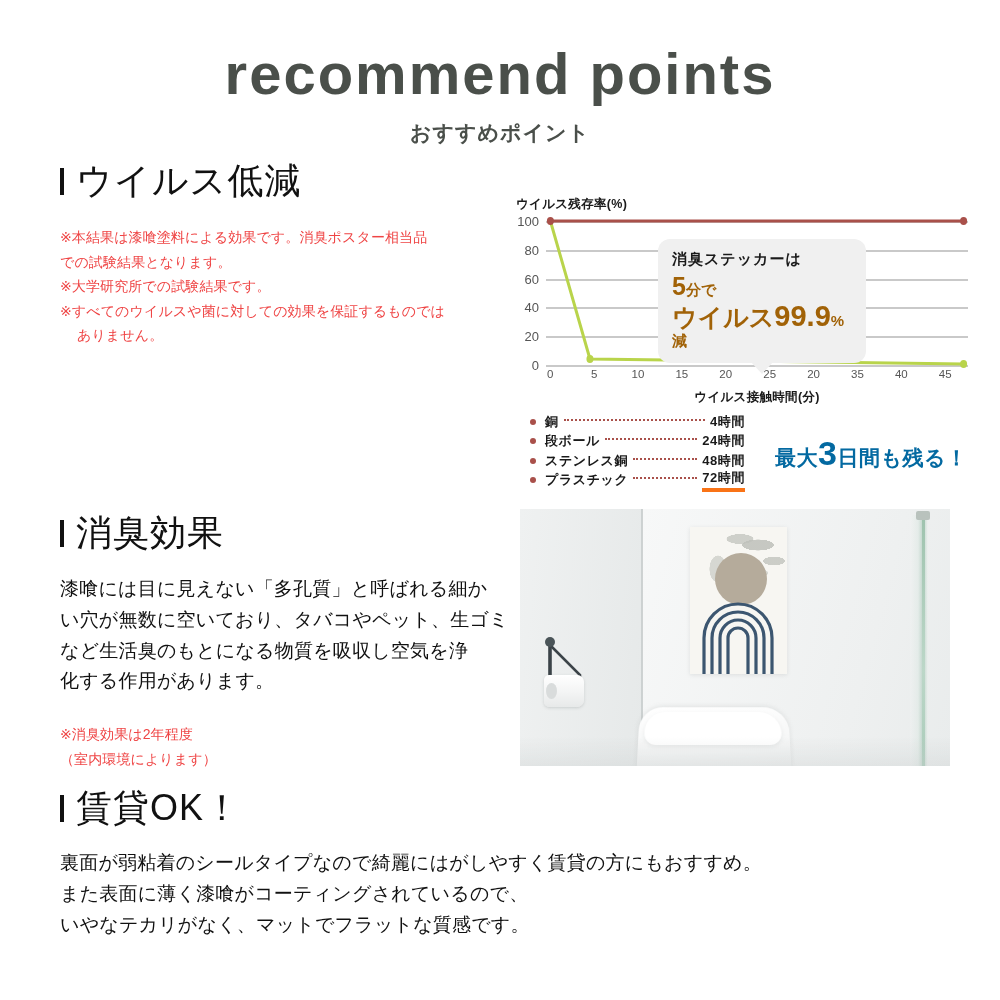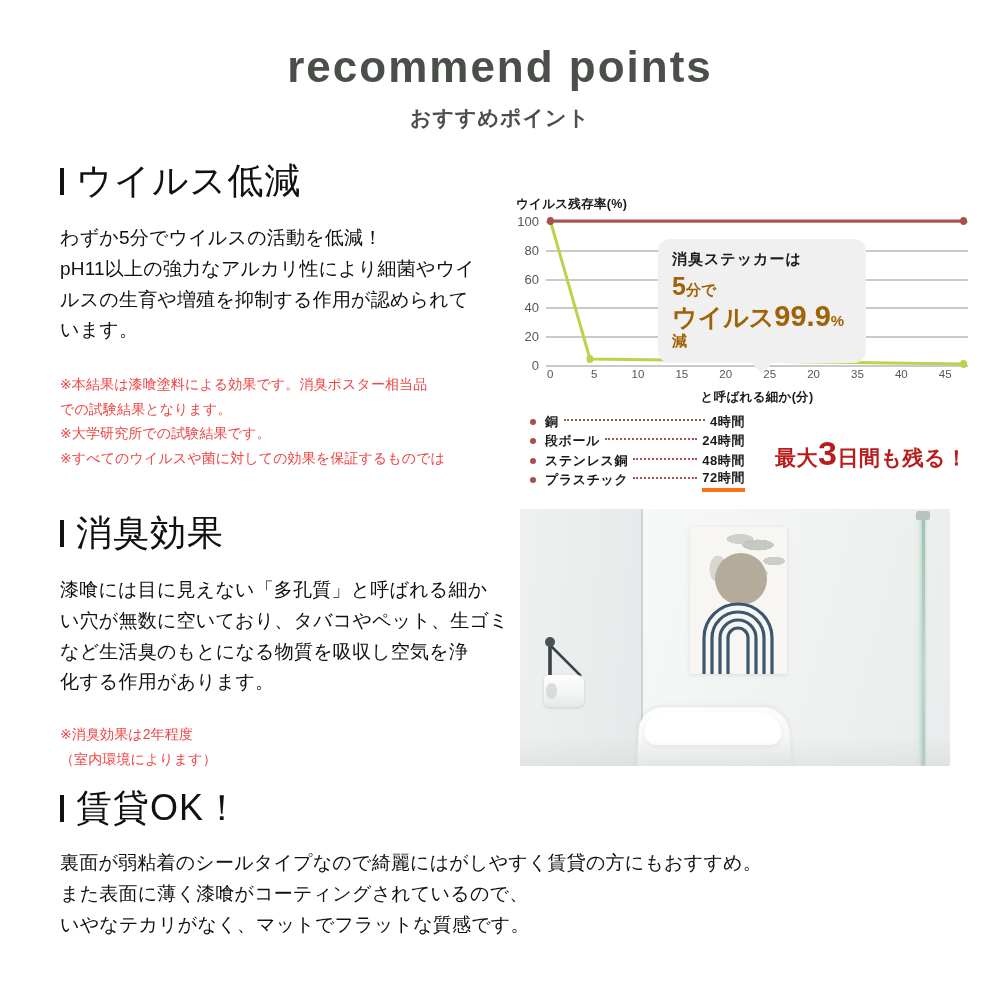--- a/index.html
+++ b/index.html
@@ -16,21 +16,21 @@
     overflow: hidden;
     -webkit-font-smoothing: antialiased;
   }
 
   
   .page-header {
     text-align: center;
     padding-top: 44px;
   }
   .main-title {
-    font-size: 44px;
+    font-size: 58px;
     font-weight: 700;
     letter-spacing: 2px;
     color: #4a4f4a;
     line-height: 1.05;
     margin: 0;
   }
   .sub-title {
     font-size: 21px;
     font-weight: 700;
     color: #4a4f4a;
@@ -90,21 +90,21 @@
     top: 196px;
     width: 456px;
   }
 
   .sec2 {
     position: absolute;
     left: 60px;
     top: 515px;
     width: 455px;
   }
-  .sec2 .body-text { margin-top: 24px; }
+  .sec2 .body-text { margin-top: 24px; font-family: Liberation Mono, monospace; }
   .sec2 .notes { margin-top: 24px; }
 
   .photo-block {
     position: absolute;
     left: 520px;
     top: 509px;
     width: 430px;
     height: 257px;
   }
 
@@ -261,21 +261,21 @@
     white-space: nowrap;
     text-align: right;
   }
   .legend-value.highlight {
     border-bottom: 4px solid #f97316;
     padding-bottom: 1px;
   }
   .legend-callout {
     margin-left: 30px;
     margin-top: 22px;
-    color: #b91c1c;
+    color: #0369a1;
     font-weight: 700;
     letter-spacing: 0.5px;
     white-space: nowrap;
   }
   .lc-text { font-size: 21px; }
   .lc-num { font-size: 34px; }
 
   
   .photo {
     position: relative;
@@ -401,31 +401,26 @@
 <div class="page-header">
   <h1 class="main-title">recommend points</h1>
   <div class="sub-title">おすすめポイント</div>
 </div>
 
 <div class="sec1">
   <div class="section-heading">
     <span class="heading-bar"></span>
     <span class="heading-text">ウイルス低減</span>
   </div>
-  <div class="body-text">
-    <div>わずか5分でウイルスの活動を低減！</div>
-    <div>pH11以上の強力なアルカリ性により細菌やウイ</div>
-    <div>ルスの生育や増殖を抑制する作用が認められて</div>
-    <div>います。</div>
-  </div>
   <div class="notes note-text">
     <div>※本結果は漆喰塗料による効果です。消臭ポスター相当品</div>
     <div>での試験結果となります。</div>
     <div>※大学研究所での試験結果です。</div>
     <div>※すべてのウイルスや菌に対しての効果を保証するものでは</div>
+    <div class="note-indent">ありません。</div>
   </div>
 </div>
 
 <div class="chart-block">
   <div class="chart-ylabel">ウイルス残存率(%)</div>
 
   <div class="plot-wrap">
 
     <div class="gridline" style="top:0%;">
       <span class="ytick">100</span>
@@ -478,21 +473,21 @@
     <span class="xtick" style="left:21.8%;">10</span>
     <span class="xtick" style="left:32.2%;">15</span>
     <span class="xtick" style="left:42.6%;">20</span>
     <span class="xtick" style="left:53.0%;">25</span>
     <span class="xtick" style="left:63.4%;">20</span>
     <span class="xtick" style="left:73.8%;">35</span>
     <span class="xtick" style="left:84.2%;">40</span>
     <span class="xtick" style="left:94.6%;">45</span>
   </div>
 
-  <div class="chart-xlabel">と呼ばれる細か(分)</div>
+  <div class="chart-xlabel">ウイルス接触時間(分)</div>
 </div>
 
 <div class="legend-area">
   <div class="legend-list">
     <div class="legend-row">
       <span class="legend-dot"></span>
       <span class="legend-name">銅</span>
       <span class="legend-dots"></span>
       <span class="legend-value">4時間</span>
     </div>

